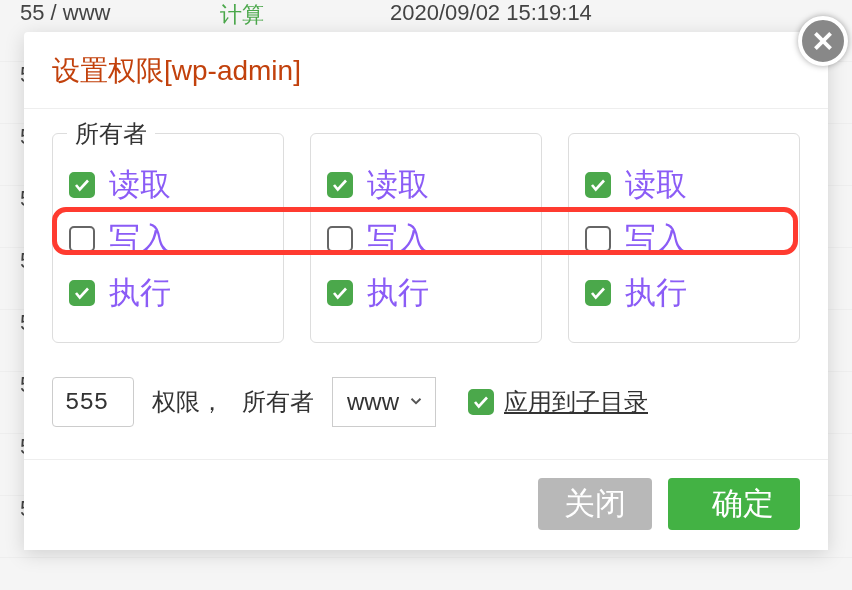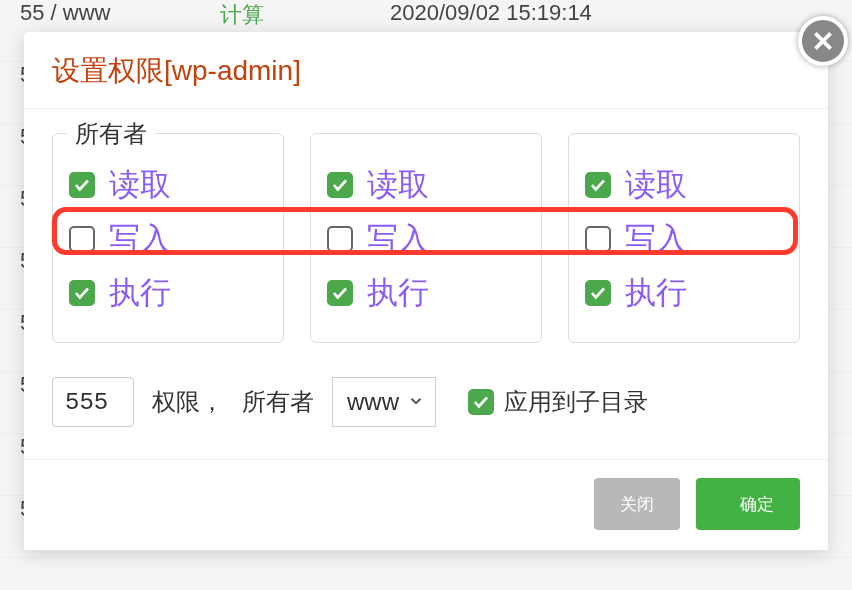--- a/index.html
+++ b/index.html
@@ -178,37 +178,38 @@
       height: 18px;
       stroke: #555;
       stroke-width: 2.5;
       fill: none;
     }
     .apply-sub {
       display: flex;
       align-items: center;
       gap: 10px;
       margin-left: 14px;
+      text-decoration: underline;
     }
     .modal-footer {
       position: absolute;
       bottom: 0;
       left: 0;
       right: 0;
       padding: 18px 28px 20px 28px;
       display: flex;
       justify-content: flex-end;
       gap: 16px;
       border-top: 1px solid #eee;
     }
     .btn {
       height: 52px;
       padding: 0 26px;
       border-radius: 4px;
-      font-size: 17px;
+      font-size: 31px;
       border: none;
       cursor: pointer;
     }
     .btn-close {
       background: #b8b8b8;
       color: #fff;
     }
     .btn-confirm {
       background: #43b244;
       color: #fff;

